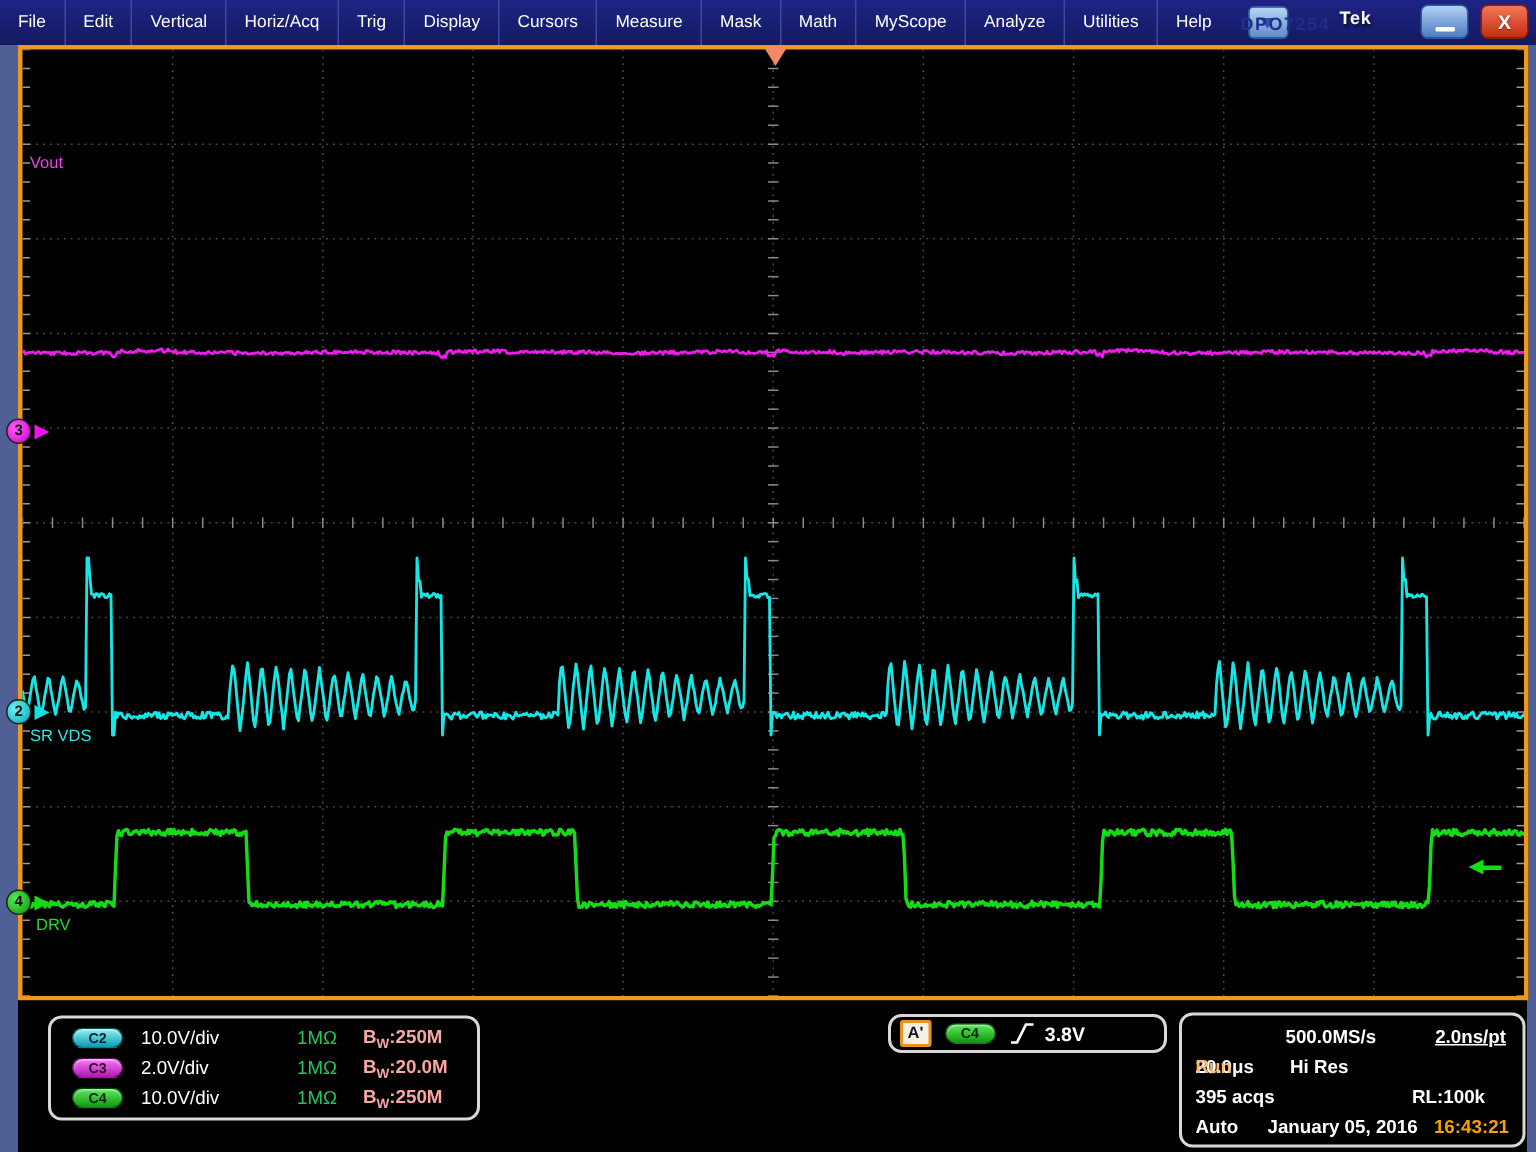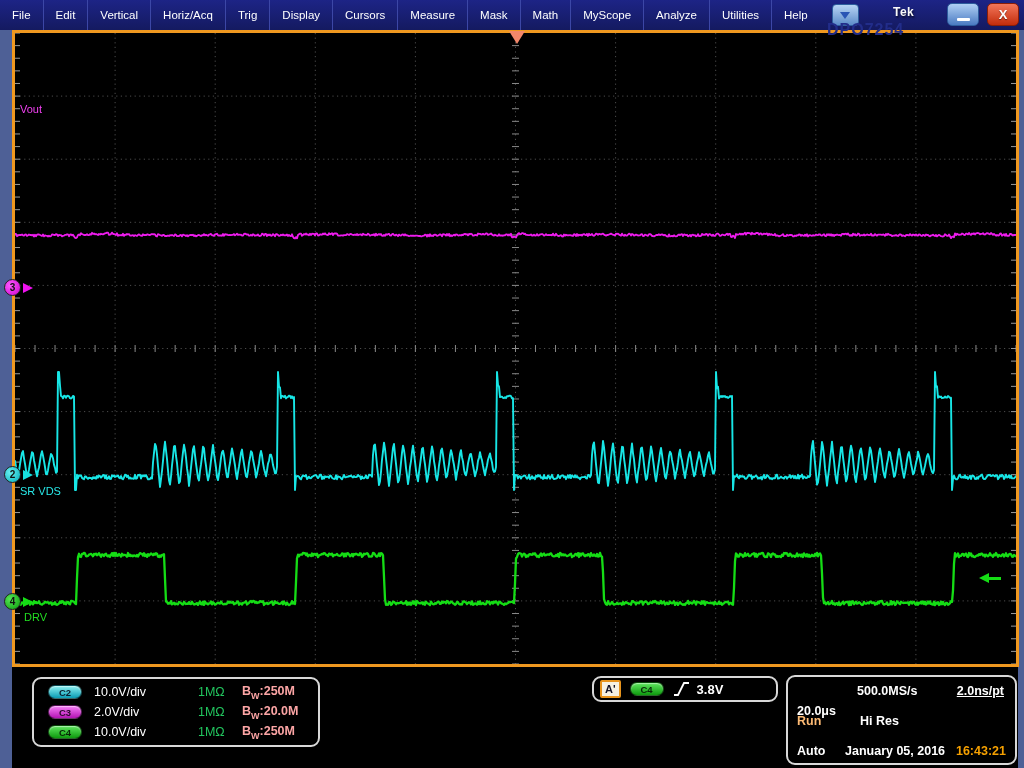--- a/index.html
+++ b/index.html
@@ -23,22 +23,22 @@
   .dropdown-btn{
     width:27px; height:22px; margin-left:12px; border-radius:4px;
     background:linear-gradient(#b8d4f4,#5c8cc9);
     border:1px solid #2e5f9e; display:flex; align-items:center; justify-content:center;
   }
   .dropdown-arrow{
     width:0; height:0; border-left:5px solid transparent; border-right:5px solid transparent;
     border-top:7px solid #2a55b4;
   }
   .watermark{
-    position:absolute; left:827px; top:21px; color:#222d8a;
-    font-size:16px; font-weight:bold; letter-spacing:1px;
+    position:absolute; left:827px; top:9px; color:#222d8a;
+    font-size:12px; font-weight:bold; letter-spacing:1px;
   }
   .brand{
     position:absolute; left:893px; top:5px; color:#fafafa; font-size:12px;
     font-weight:bold; letter-spacing:0.5px; text-shadow:1px 2px 2px rgba(0,0,0,0.6);
   }
   .win-btn{
     position:absolute; top:3px; width:32px; height:23px; border-radius:5px;
     display:flex; align-items:center; justify-content:center;
   }
   .btn-min{ left:947px; background:linear-gradient(#b0d0f4,#4a7ac2); border:1px solid #2d5c9c; }
@@ -450,19 +450,23 @@
     <div class="h-row">
       <span class="h-timebase">20.0μs</span>
       <span class="h-rate">500.0MS/s</span>
       <span class="h-res">2.0ns/pt</span>
     </div>
     <div class="h-row">
       <span class="h-run">Run</span>
       <span class="h-mode">Hi Res</span>
     </div>
     <div class="h-row">
+      <span class="h-acqs">395 acqs</span>
+      <span class="h-rl">RL:100k</span>
+    </div>
+    <div class="h-row">
       <span class="h-auto">Auto</span>
       <span class="h-date">January 05, 2016</span>
       <span class="h-time">16:43:21</span>
     </div>
   </div>
 
 </div>
 
 </body></html>

